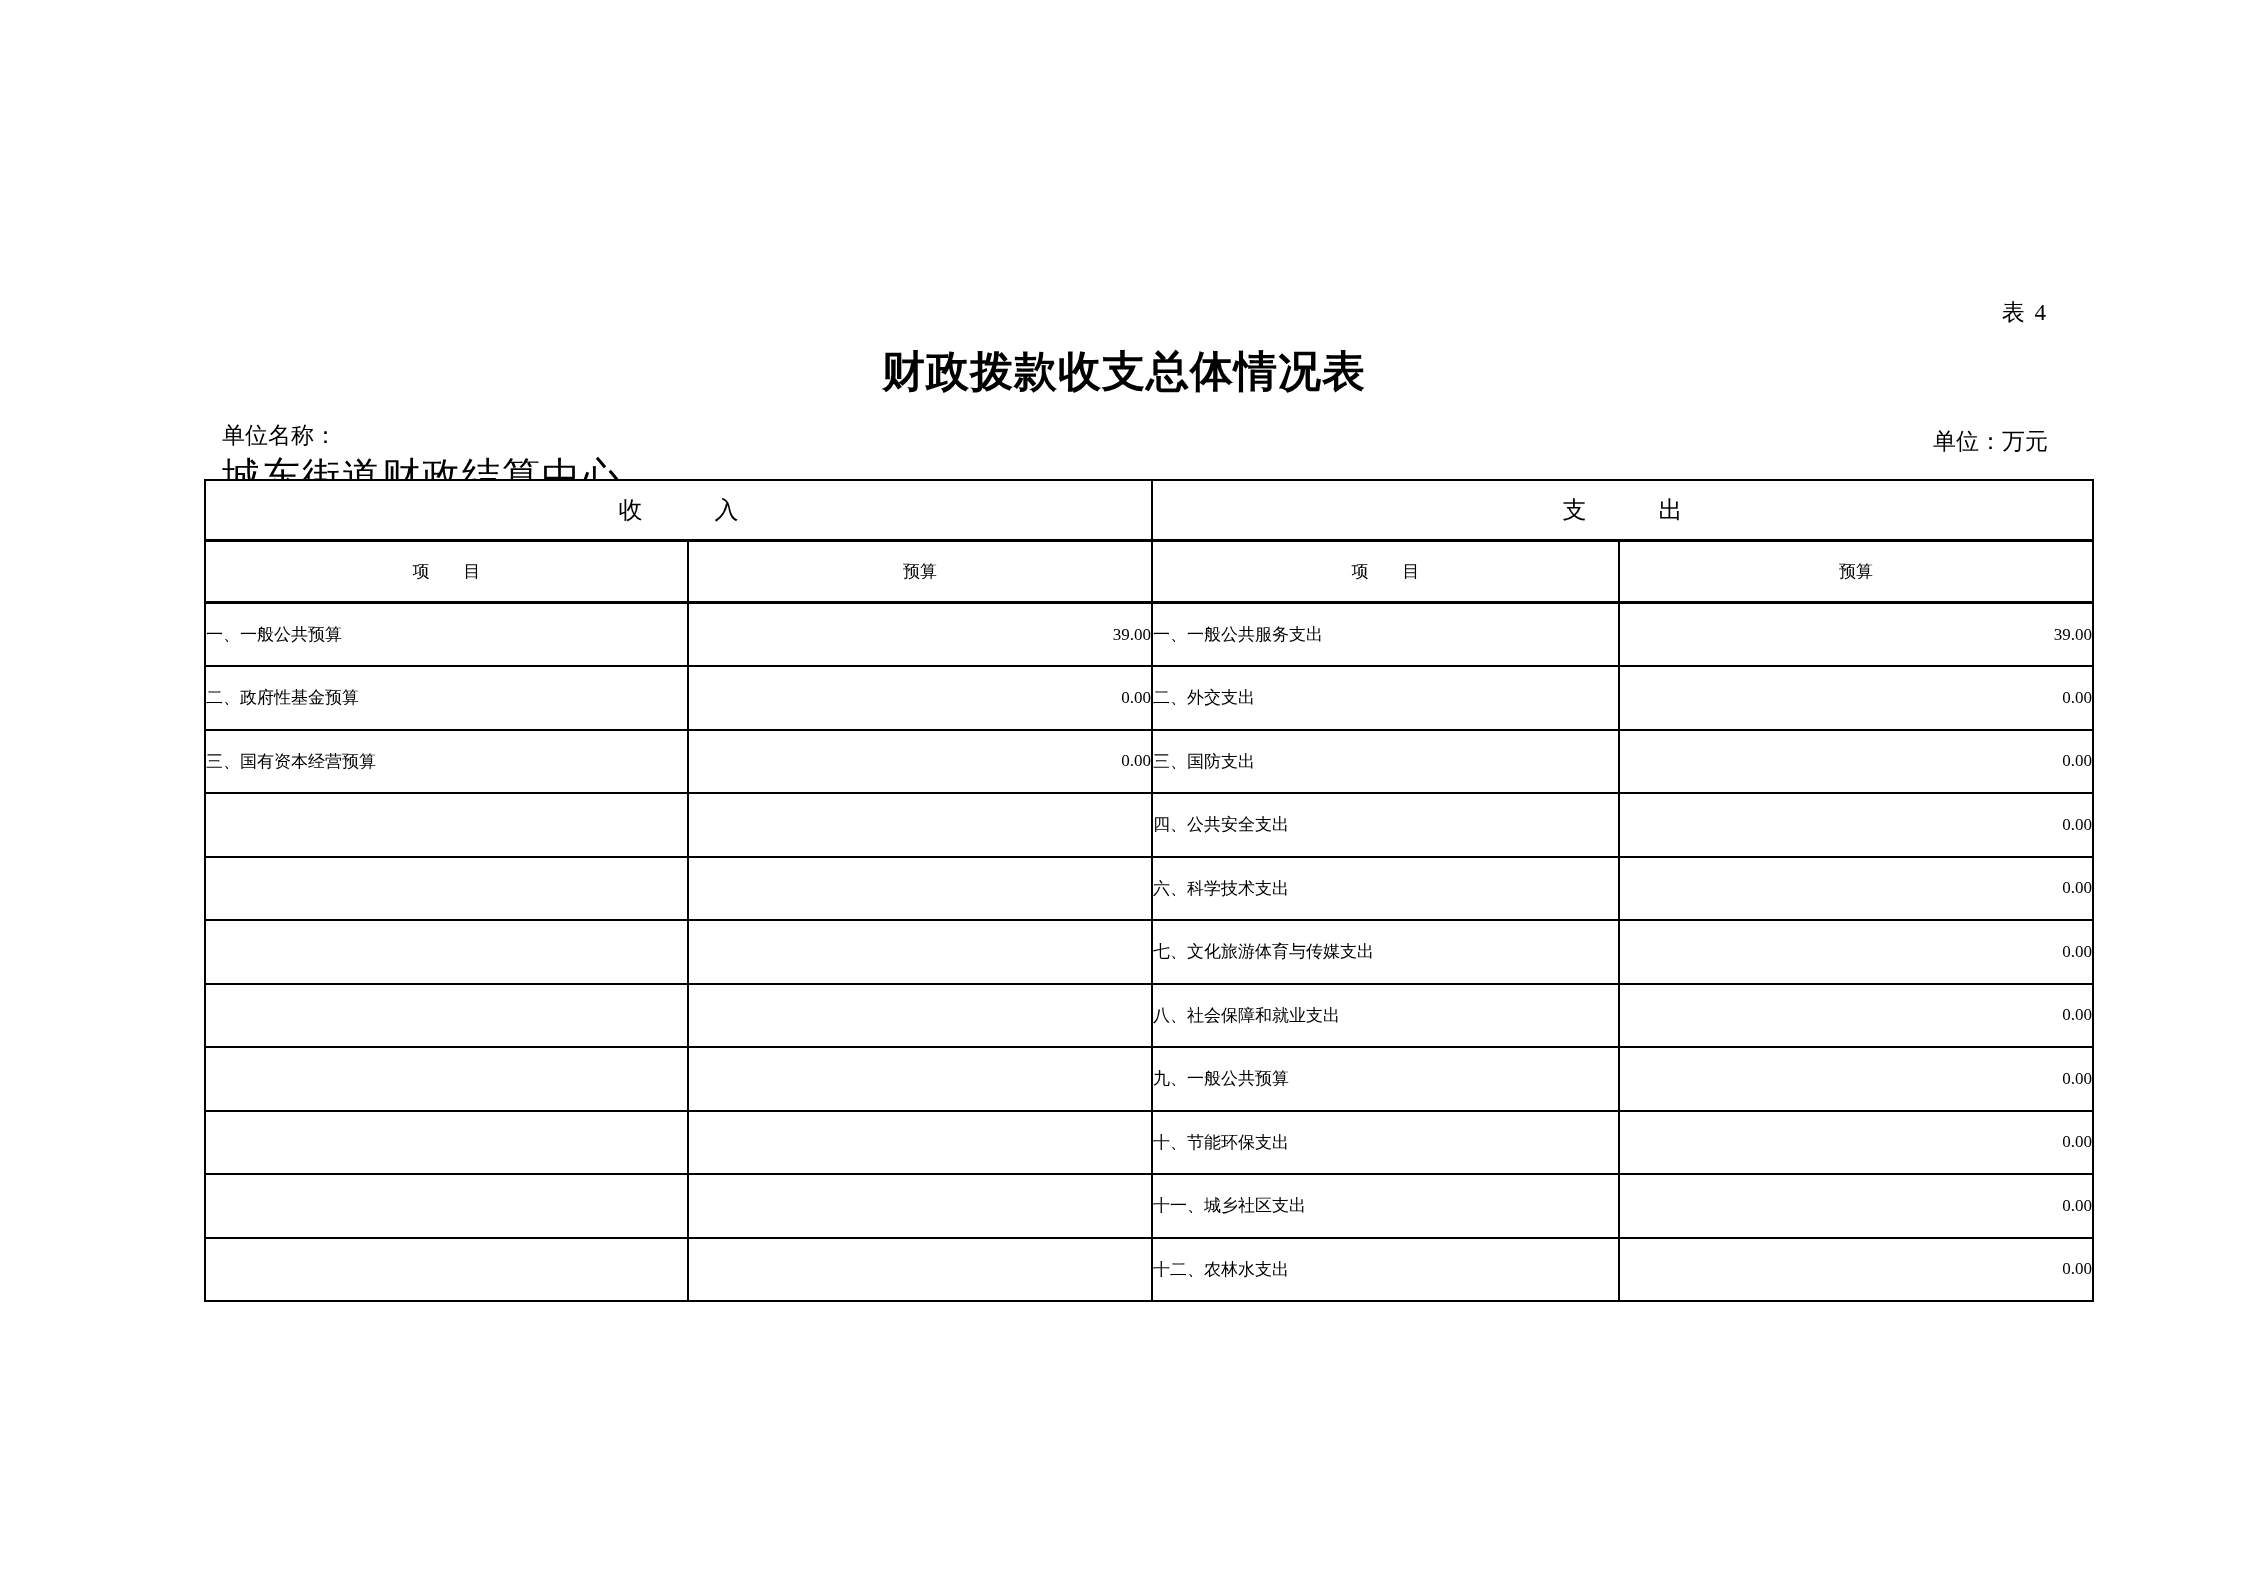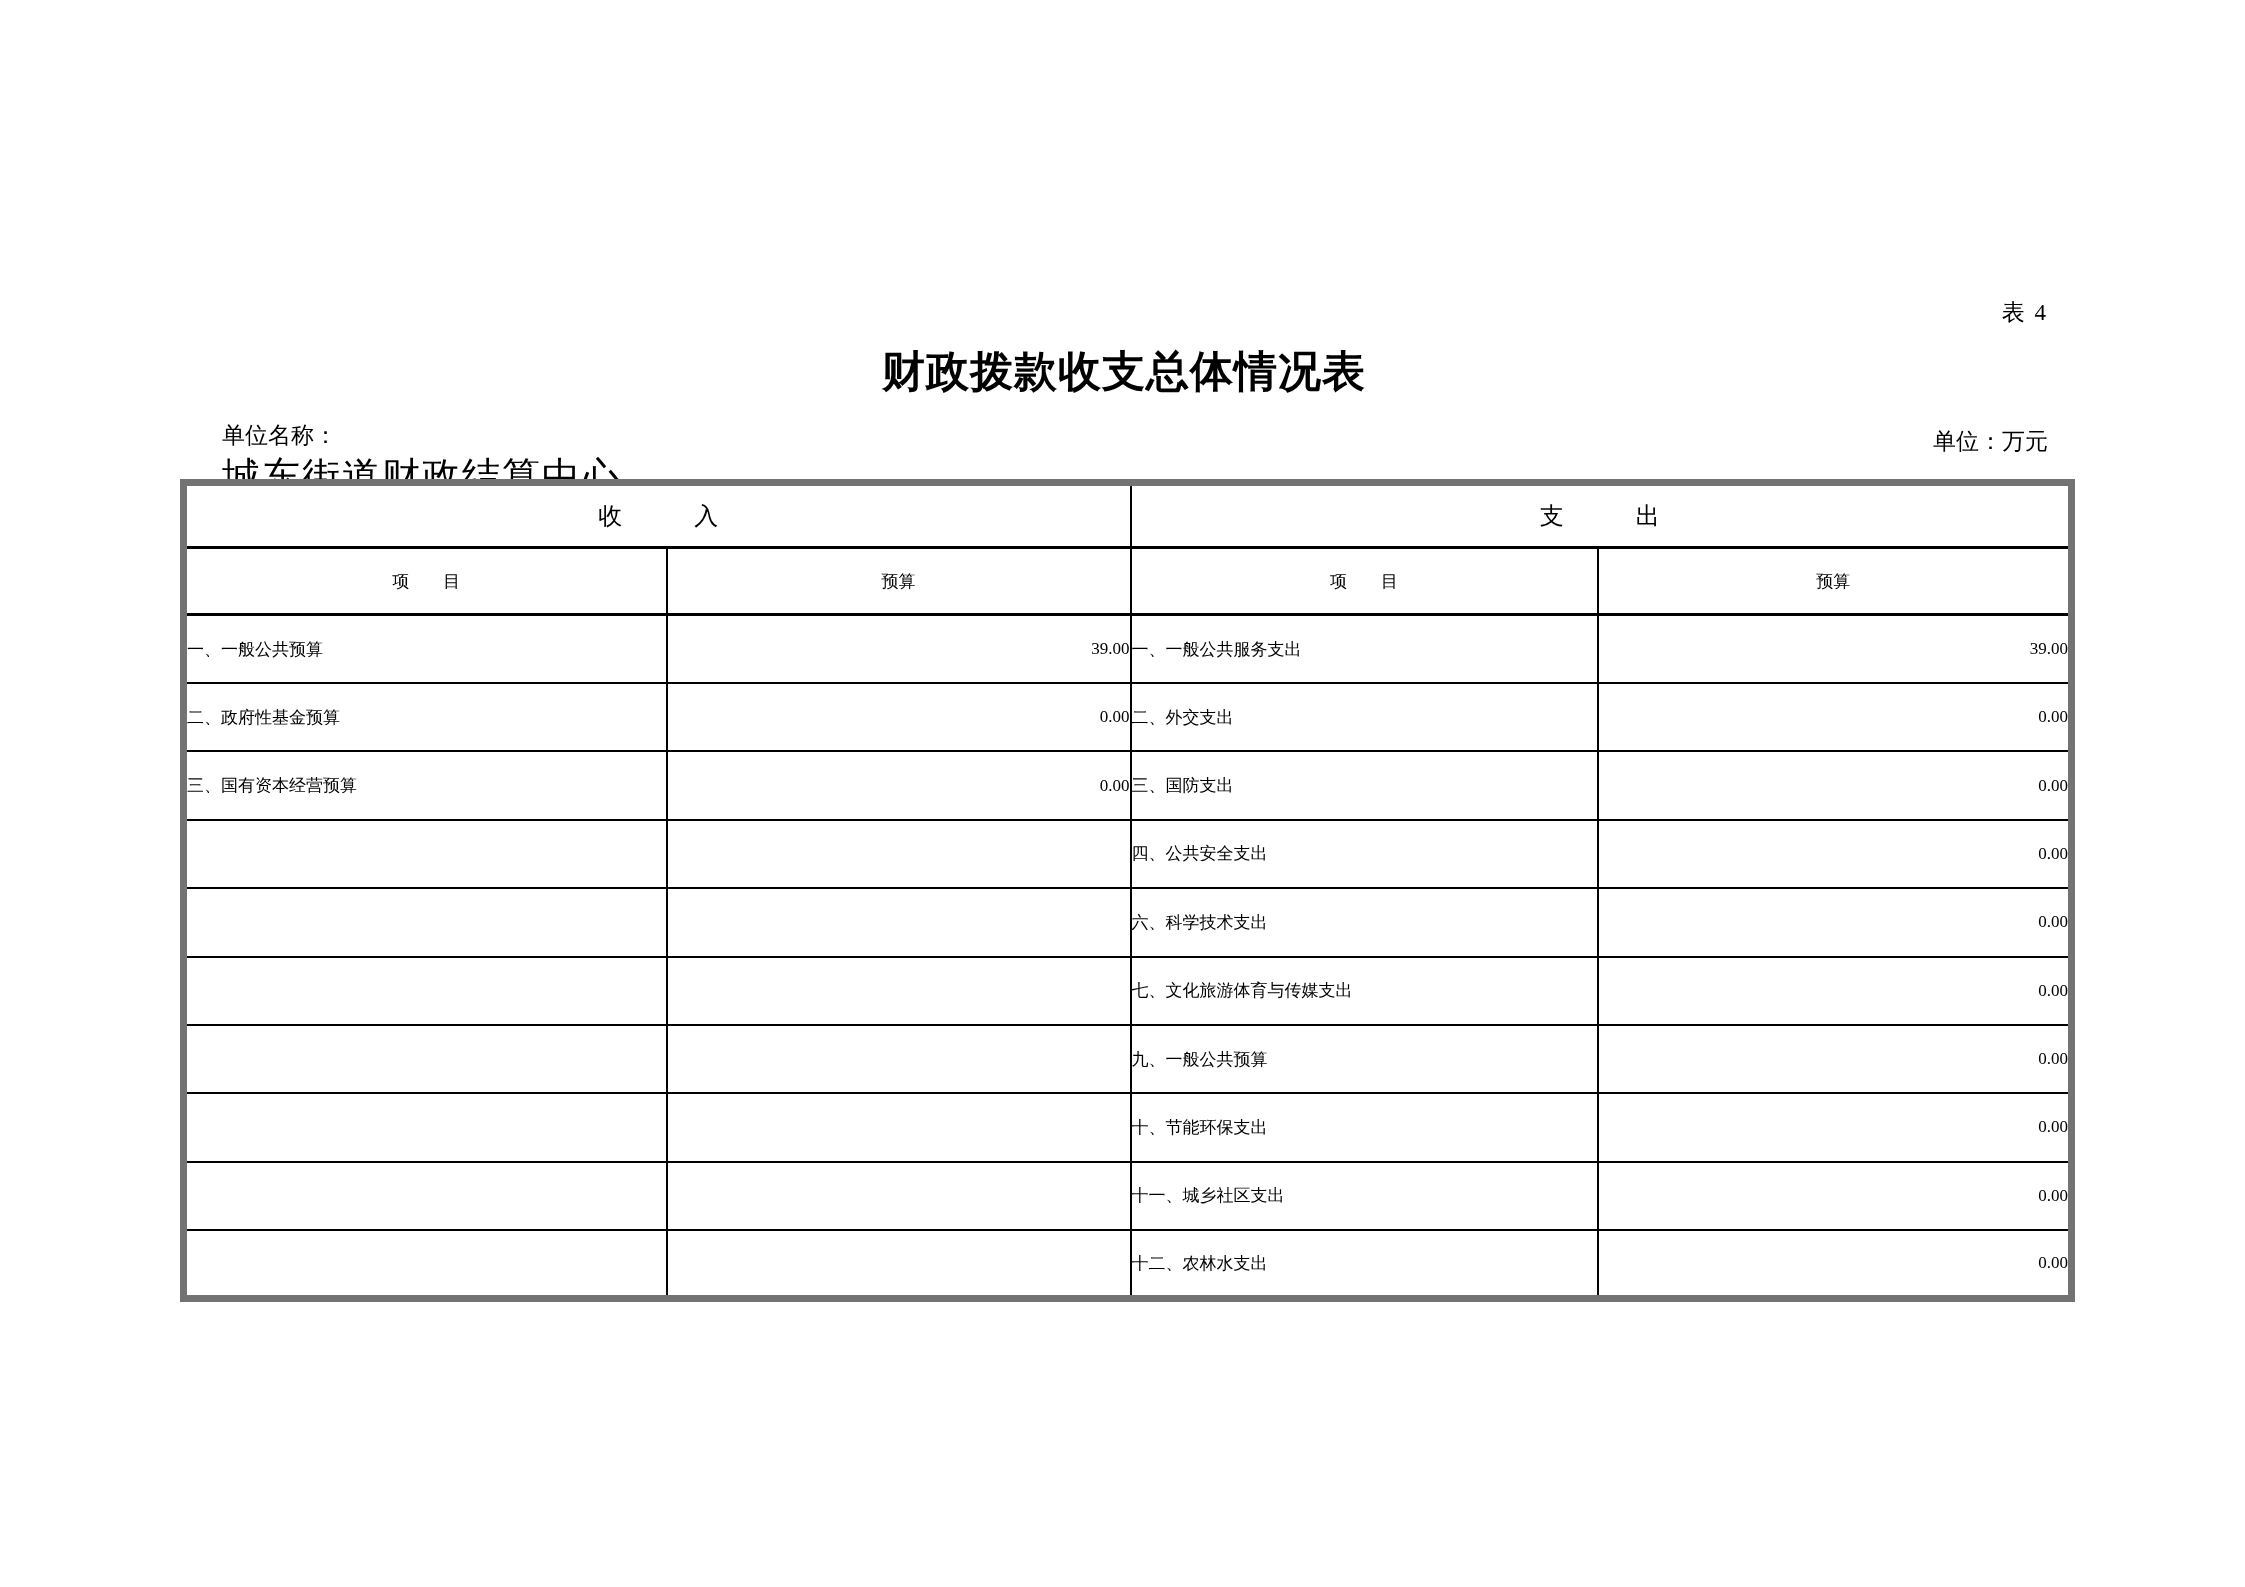--- a/index.html
+++ b/index.html
@@ -74,21 +74,22 @@
     background: #ffffff;
   }
   table.fin-table td {
     border: 2px solid #000;
     font-size: 17px;
     padding: 0;
     overflow: hidden;
     white-space: nowrap;
   }
   table.fin-table {
-    border: 7px solid #737373;
+    border: 2px solid #737373;
+    margin-left: 24px;
   }
   tr.section-header-row td {
     border-bottom: 3px solid #000;
     text-align: center;
     vertical-align: middle;
     font-size: 24px;
   }
   tr.col-header-row td {
     border-bottom: 3px solid #000;
     text-align: center;
@@ -176,20 +177,26 @@
       </tr>
       <tr class="data-row">
         <td class="item-cell"></td>
         <td class="budget-cell"></td>
         <td class="item-cell">七、文化旅游体育与传媒支出</td>
         <td class="budget-cell">0.00</td>
       </tr>
       <tr class="data-row">
         <td class="item-cell"></td>
         <td class="budget-cell"></td>
+        <td class="item-cell">八、社会保障和就业支出</td>
+        <td class="budget-cell">0.00</td>
+      </tr>
+      <tr class="data-row">
+        <td class="item-cell"></td>
+        <td class="budget-cell"></td>
         <td class="item-cell">九、一般公共预算</td>
         <td class="budget-cell">0.00</td>
       </tr>
       <tr class="data-row">
         <td class="item-cell"></td>
         <td class="budget-cell"></td>
         <td class="item-cell">十、节能环保支出</td>
         <td class="budget-cell">0.00</td>
       </tr>
       <tr class="data-row">

